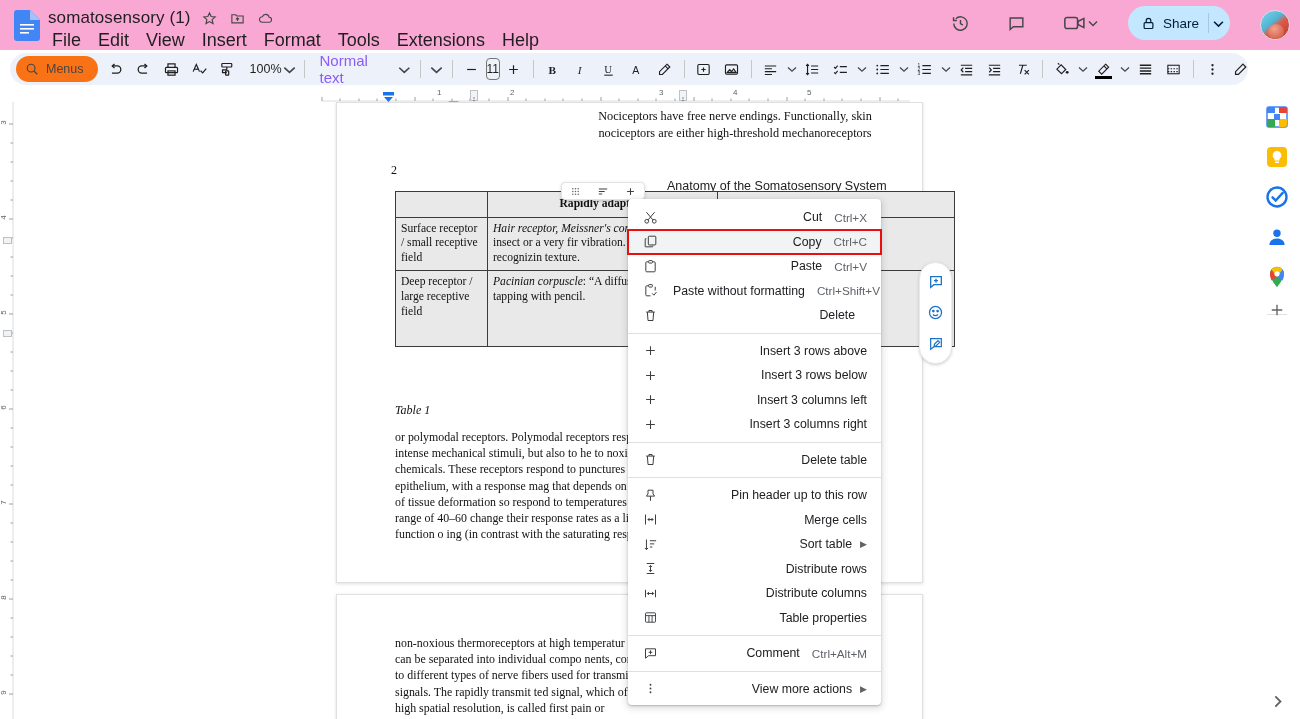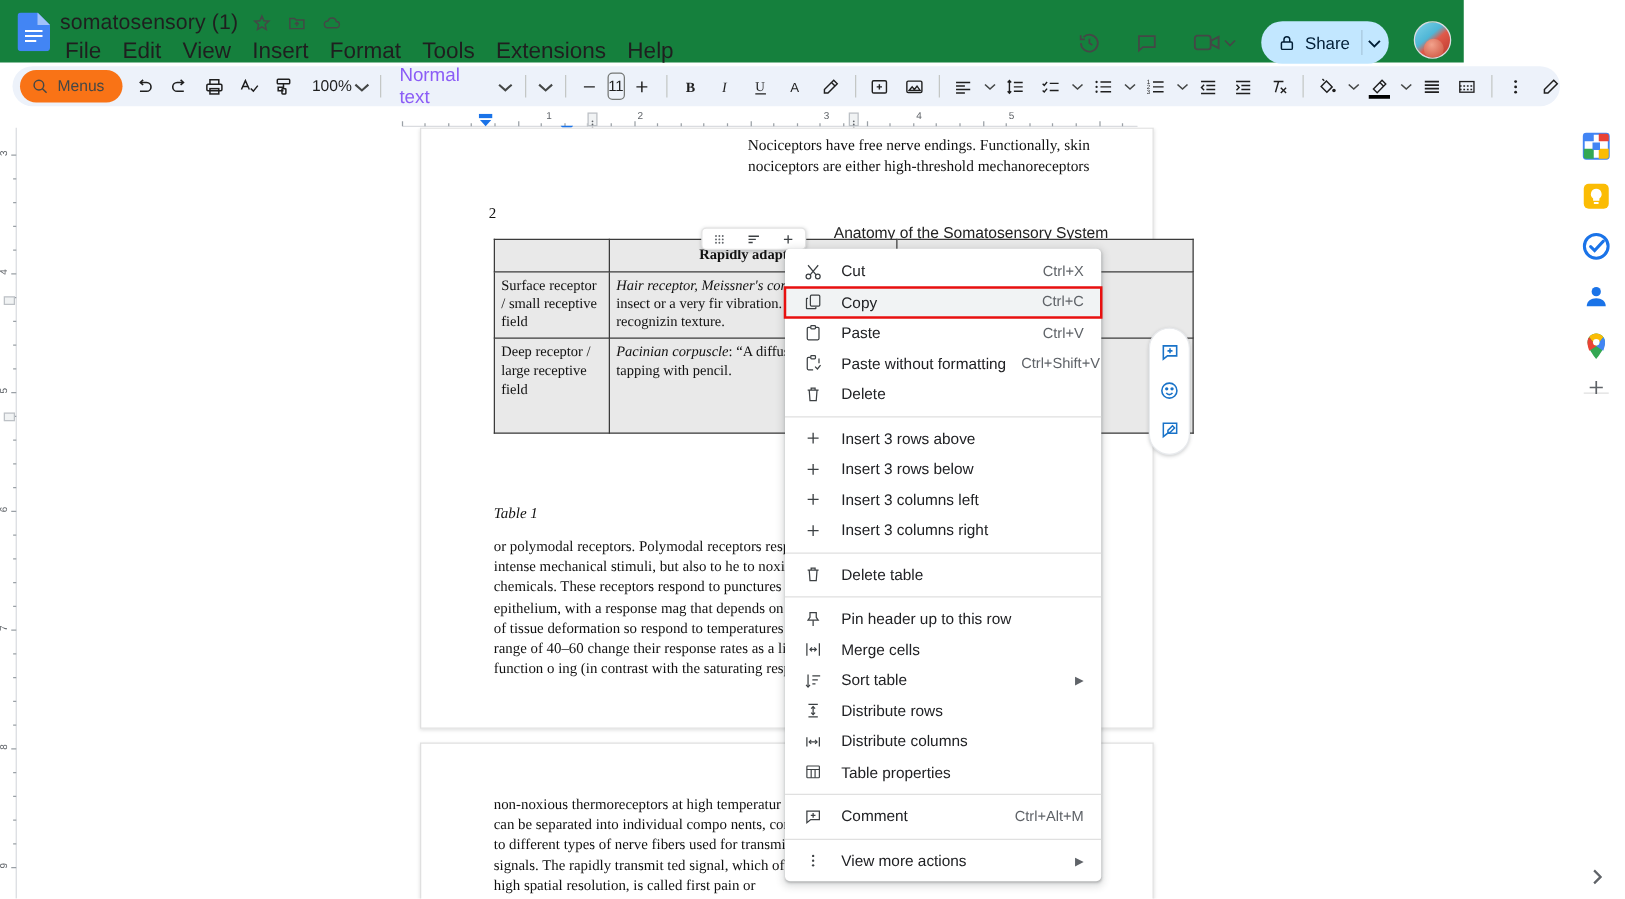--- a/index.html
+++ b/index.html
@@ -6,31 +6,31 @@
   html, body { margin:0; padding:0; }
   body {
     width:1300px; height:719px; overflow:hidden;
     font-family:"Liberation Sans", sans-serif;
     background:#ffffff; color:#1f1f1f;
     -webkit-font-smoothing:antialiased;
   }
   .app { position:relative; width:1300px; height:719px; }
 
   
-  .header { position:absolute; left:0; top:0; width:1171px; height:50px; background:#15803d; }
+  .header { position:absolute; left:0; top:0; width:1300px; height:50px; background:#f9a8d4; }
   .docs-logo { position:absolute; left:14px; top:10px; width:26px; height:31px; }
   .docs-logo svg { display:block; }
   .doc-title-row { position:absolute; left:48px; top:8px; display:flex; align-items:center; gap:10px; }
   .doc-title { font-size:17px; color:#1f1f1f; letter-spacing:0.1px; }
   .title-ic { width:18px; height:18px; display:flex; align-items:center; justify-content:center; color:#444746; cursor:pointer; }
   .title-ic svg { display:block; }
   .menubar { position:absolute; left:46px; top:28px; display:flex; gap:5px; }
   .menubar span { font-size:18px; color:#1f1f1f; padding:2px 6px; border-radius:4px; cursor:pointer; }
 
-  .hdr-right { position:absolute; right:10px; top:17px; display:flex; align-items:flex-start; gap:12px; }
+  .hdr-right { position:absolute; right:10px; top:6px; display:flex; align-items:flex-end; gap:22px; }
   .hicon { width:34px; height:34px; border-radius:50%; display:flex; align-items:center; justify-content:center; color:#444746; cursor:pointer; }
   .meet-btn { display:flex; align-items:center; gap:2px; height:34px; padding:0 4px 0 8px; border-radius:17px; cursor:pointer; color:#444746; }
   .share-btn {
     display:flex; align-items:center; height:34px; background:#c2e7ff; border-radius:17px;
     padding:0 6px 0 13px; cursor:pointer; margin-left:4px; color:#001d35;
   }
   .share-btn .lbl { font-size:13.5px; margin:0 9px 0 7px; }
   .share-div { width:1px; height:20px; background:#a8c7dd; margin-right:4px; }
   .avatar { width:30px; height:30px; border-radius:50%; margin-left:8px; overflow:hidden;
     background:linear-gradient(140deg,#7fd3e8 0%,#4fb6d6 40%,#e05a4a 55%,#b8372b 100%);
@@ -115,21 +115,21 @@
     border-radius:50%; cursor:pointer; color:#1a73c8; }
 
   
   .scroll-track { position:absolute; right:0px; top:102px; width:12px; height:617px; background:#fff; }
   .scroll-thumb { position:absolute; right:2px; top:295px; width:8px; height:200px; background:#dadce0; border-radius:4px; cursor:pointer; }
 
   
   .ctxmenu {
     position:absolute; left:628px; top:199px; width:253px; background:#fff;
     border-radius:4px; box-shadow:0 2px 6px 2px rgba(60,64,67,.15), 0 1px 2px rgba(60,64,67,.3);
-    padding:6px 0 4px 0; z-index:40; font-size:12.3px; color:#202124;
+    padding:6px 0 4px 0; z-index:40; font-size:12.3px; color:#202124;text-align:right;
   }
   .ci-row { display:flex; align-items:center; height:24.5px; padding:0 14px 0 13px; cursor:pointer; position:relative; }
   .ci-row .ico { width:18px; height:18px; display:flex; align-items:center; justify-content:center;
     margin-right:14px; color:#3c4043; flex:none; }
   .ci-row .lbl { flex:1; white-space:nowrap; }
   .ci-row .acc { color:#5f6368; font-size:11.7px; margin-left:12px; }
   .ci-row .arrow { color:#5f6368; font-size:9px; margin-left:8px; }
   .ci-sep { height:1px; background:#e0e0e0; margin:5px 0; }
   .ci-row.selected { background:#f1f3f4; outline:2.5px solid #e8100f; outline-offset:-1px; z-index:2; }
 

